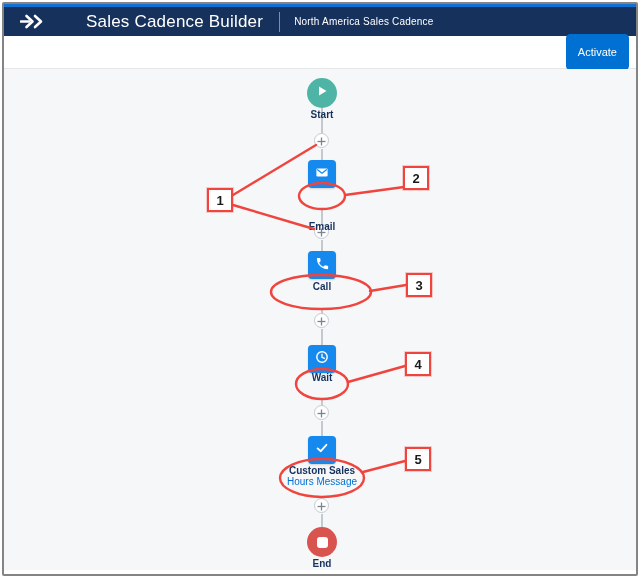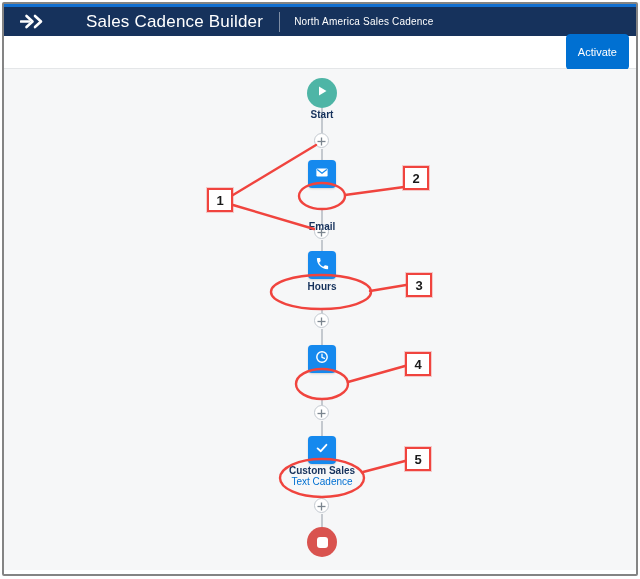--- a/index.html
+++ b/index.html
@@ -116,44 +116,46 @@
     </div>
     <div class="nlabel" style="left:238px;top:120px;margin-top:32px;">Email</div>
 
     <div class="node sq" style="left:304px;top:182px;">
       <span>
         <svg width="15" height="15" viewBox="0 0 24 24">
             <path d="M6.62 10.79c1.44 2.83 3.76 5.14 6.59 6.59l2.2-2.2c.27-.27.67-.36 1.02-.24 1.12.37 2.33.57 3.57.57.55 0 1 .45 1 1V20c0 .55-.45 1-1 1-9.39 0-17-7.61-17-17 0-.55.45-1 1-1h3.5c.55 0 1 .45 1 1 0 1.25.2 2.45.57 3.57.11.35.03.74-.25 1.02l-2.2 2.2z" fill="#ffffff"></path>
           </svg>
       </span>
     </div>
-    <div class="nlabel" style="left:238px;top:212px;">Hours</div>
+    <div class="nlabel" style="left:238px;top:212px;">Call</div>
 
     <div class="node sq" style="left:304px;top:276px;">
       <span>
         <svg width="16" height="16" viewBox="0 0 20 20">
             <circle cx="10" cy="10" r="6.5" fill="none" stroke="#ffffff" stroke-width="1.8"></circle>
             <polyline points="10,6.5 10,10.5 13,11.8" fill="none" stroke="#ffffff" stroke-width="1.6" stroke-linecap="round"></polyline>
           </svg>
       </span>
     </div>
+    <div class="nlabel" style="left:238px;top:303px;">Wait</div>
 
     <div class="node sq" style="left:304px;top:367px;">
       <span>
         <svg width="16" height="16" viewBox="0 0 20 20">
             <polyline points="4.5,10.5 8.5,14 15.5,6" fill="none" stroke="#ffffff" stroke-width="2.3" stroke-linecap="round" stroke-linejoin="round"></polyline>
           </svg>
       </span>
     </div>
     <div class="nlabel" style="left:238px;top:396px;">Custom Sales</div>
-    <div class="nsub" style="left:238px;top:407px;">Text Cadence</div>
+    <div class="nsub" style="left:238px;top:407px;">Hours Message</div>
 
     <div class="node circle-node end-bg" style="left:303px;top:458px;">
       <span class="stop-square"></span>
     </div>
+    <div class="nlabel" style="left:238px;top:489px;">End</div>
 
     <svg class="overlay z3">
       <g stroke="#f0443e" stroke-width="2.4" fill="none" stroke-linecap="round">
         <ellipse cx="318" cy="127" rx="23" ry="13"></ellipse>
         <ellipse cx="317" cy="223" rx="50" ry="17"></ellipse>
         <ellipse cx="318" cy="315" rx="26" ry="15"></ellipse>
         <ellipse cx="318" cy="409" rx="42" ry="19"></ellipse>
         <line x1="229" y1="126" x2="312" y2="76"></line>
         <line x1="229" y1="136" x2="310" y2="160"></line>
         <line x1="341" y1="126" x2="400" y2="118"></line>

